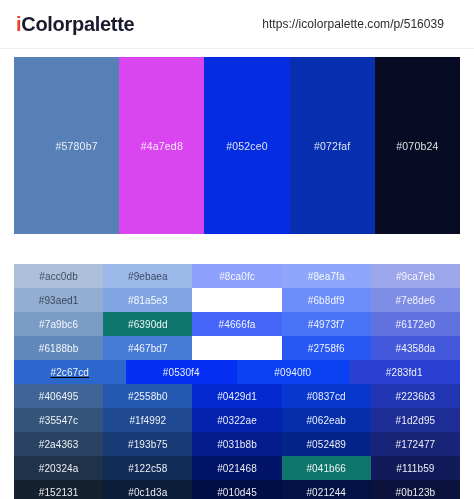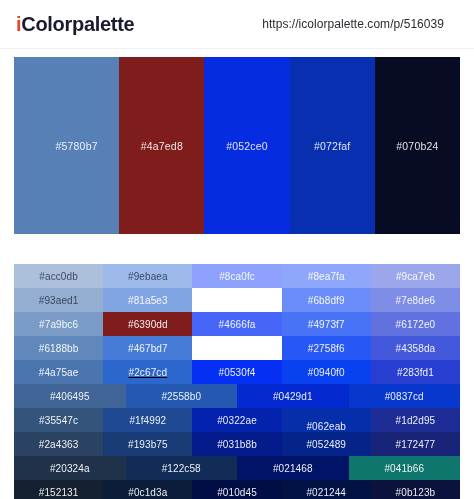--- a/index.html
+++ b/index.html
@@ -93,21 +93,21 @@
 
 <div class="header">
   <div class="brand"><span class="brand-i">i</span><span>Colorpalette</span></div>
   <div class="header-url">https://icolorpalette.com/p/516039</div>
 </div>
 
 <div class="main-strip">
     <div class="main-swatch" style="background: rgb(87, 128, 183); padding-left: 20px;">
       <span>#5780b7</span>
     </div>
-    <div class="main-swatch" style="background: #7f1d1d;">
+    <div class="main-swatch" style="background: #d946ef;">
       <span>#4a7ed8</span>
     </div>
     <div class="main-swatch" style="background: rgb(5, 44, 224);">
       <span>#052ce0</span>
     </div>
     <div class="main-swatch" style="background: rgb(7, 47, 175);">
       <span>#072faf</span>
     </div>
     <div class="main-swatch" style="background: rgb(7, 11, 36);">
       <span>#070b24</span>
@@ -146,21 +146,21 @@
         <span>#6b8df9</span>
       </div>
       <div class="grid-cell light-text" style="background: rgb(126, 141, 230);">
         <span>#7e8de6</span>
       </div>
     </div>
     <div class="grid-row">
       <div class="grid-cell light-text" style="background: rgb(122, 155, 198);">
         <span>#7a9bc6</span>
       </div>
-      <div class="grid-cell light-text" style="background: #7f1d1d;">
+      <div class="grid-cell light-text" style="background: #0f766e;">
         <span>#6390dd</span>
       </div>
       <div class="grid-cell light-text" style="background: rgb(70, 102, 250);">
         <span>#4666fa</span>
       </div>
       <div class="grid-cell light-text" style="background: rgb(73, 115, 247);">
         <span>#4973f7</span>
       </div>
       <div class="grid-cell light-text" style="background: rgb(97, 114, 224);">
         <span>#6172e0</span>
@@ -177,23 +177,20 @@
         <span>#2349fa</span>
       </div>
       <div class="grid-cell light-text" style="background: rgb(39, 88, 246);">
         <span>#2758f6</span>
       </div>
       <div class="grid-cell light-text" style="background: rgb(67, 88, 218);">
         <span>#4358da</span>
       </div>
     </div>
     <div class="grid-row">
-      <div class="grid-cell light-text" style="background: rgb(74, 117, 174);">
-        <span>#4a75ae</span>
-      </div>
       <div class="grid-cell light-text" style="background: rgb(44, 103, 205); text-decoration: underline;">
         <span>#2c67cd</span>
       </div>
       <div class="grid-cell light-text" style="background: rgb(5, 48, 244);">
         <span>#0530f4</span>
       </div>
       <div class="grid-cell light-text" style="background: rgb(9, 64, 240);">
         <span>#0940f0</span>
       </div>
       <div class="grid-cell light-text" style="background: rgb(40, 63, 209);">
@@ -206,32 +203,35 @@
       </div>
       <div class="grid-cell light-text" style="background: rgb(37, 88, 176);">
         <span>#2558b0</span>
       </div>
       <div class="grid-cell light-text" style="background: rgb(4, 41, 209);">
         <span>#0429d1</span>
       </div>
       <div class="grid-cell light-text" style="background: rgb(8, 55, 205);">
         <span>#0837cd</span>
       </div>
+      <div class="grid-cell light-text" style="background: rgb(34, 54, 179);">
+        <span>#2236b3</span>
+      </div>
     </div>
     <div class="grid-row">
       <div class="grid-cell light-text" style="background: rgb(53, 84, 124);">
         <span>#35547c</span>
       </div>
       <div class="grid-cell light-text" style="background: rgb(31, 73, 146);">
         <span>#1f4992</span>
       </div>
       <div class="grid-cell light-text" style="background: rgb(3, 34, 174);">
         <span>#0322ae</span>
       </div>
-      <div class="grid-cell light-text" style="background: rgb(6, 46, 171); align-items: flex-end;">
+      <div class="grid-cell light-text" style="background: rgb(6, 46, 171);">
         <span>#062eab</span>
       </div>
       <div class="grid-cell light-text" style="background: rgb(29, 45, 149);">
         <span>#1d2d95</span>
       </div>
     </div>
     <div class="grid-row">
       <div class="grid-cell light-text" style="background: rgb(42, 67, 99);">
         <span>#2a4363</span>
       </div>
@@ -254,20 +254,23 @@
       </div>
       <div class="grid-cell light-text" style="background: rgb(18, 44, 88);">
         <span>#122c58</span>
       </div>
       <div class="grid-cell light-text" style="background: rgb(2, 20, 104);">
         <span>#021468</span>
       </div>
       <div class="grid-cell light-text" style="background: #0f766e;">
         <span>#041b66</span>
       </div>
+      <div class="grid-cell light-text" style="background: rgb(17, 27, 89);">
+        <span>#111b59</span>
+      </div>
     </div>
     <div class="grid-row">
       <div class="grid-cell light-text" style="background: rgb(21, 33, 49);">
         <span>#152131</span>
       </div>
       <div class="grid-cell light-text" style="background: rgb(12, 29, 58);">
         <span>#0c1d3a</span>
       </div>
       <div class="grid-cell light-text" style="background: rgb(1, 13, 69);">
         <span>#010d45</span>

